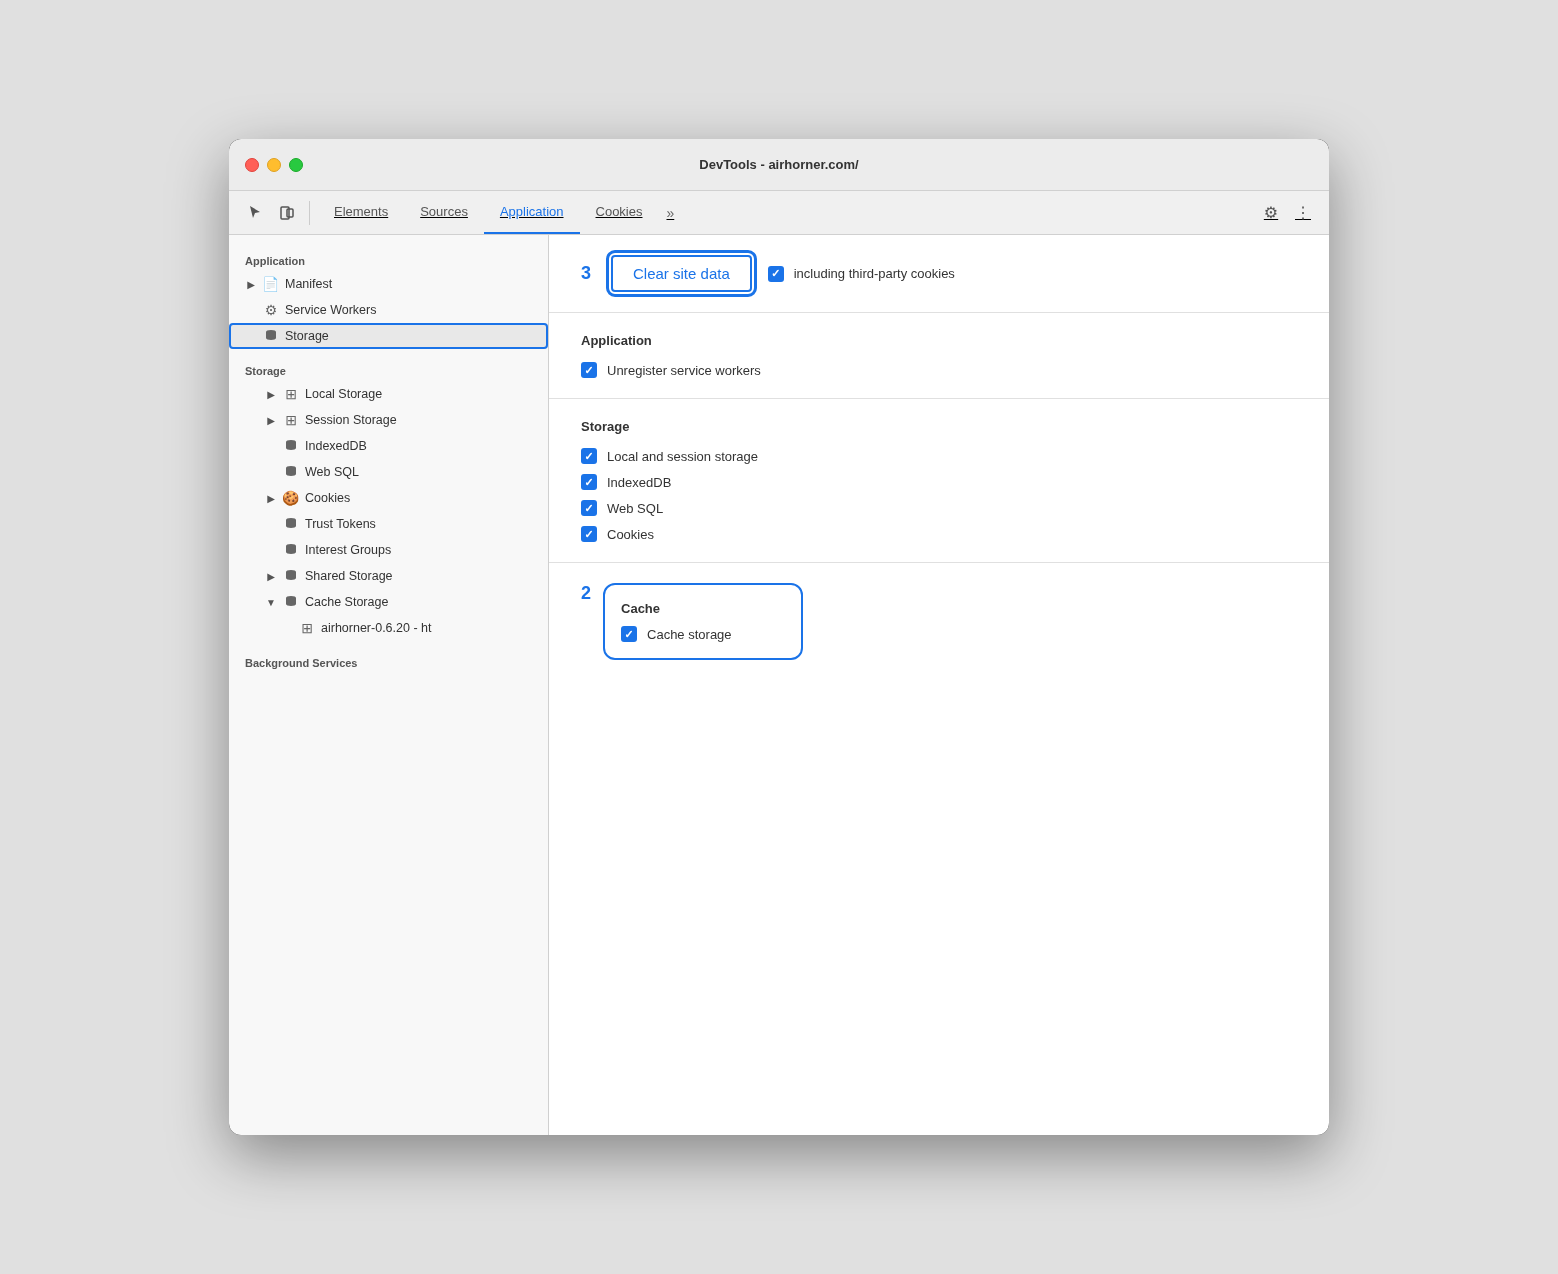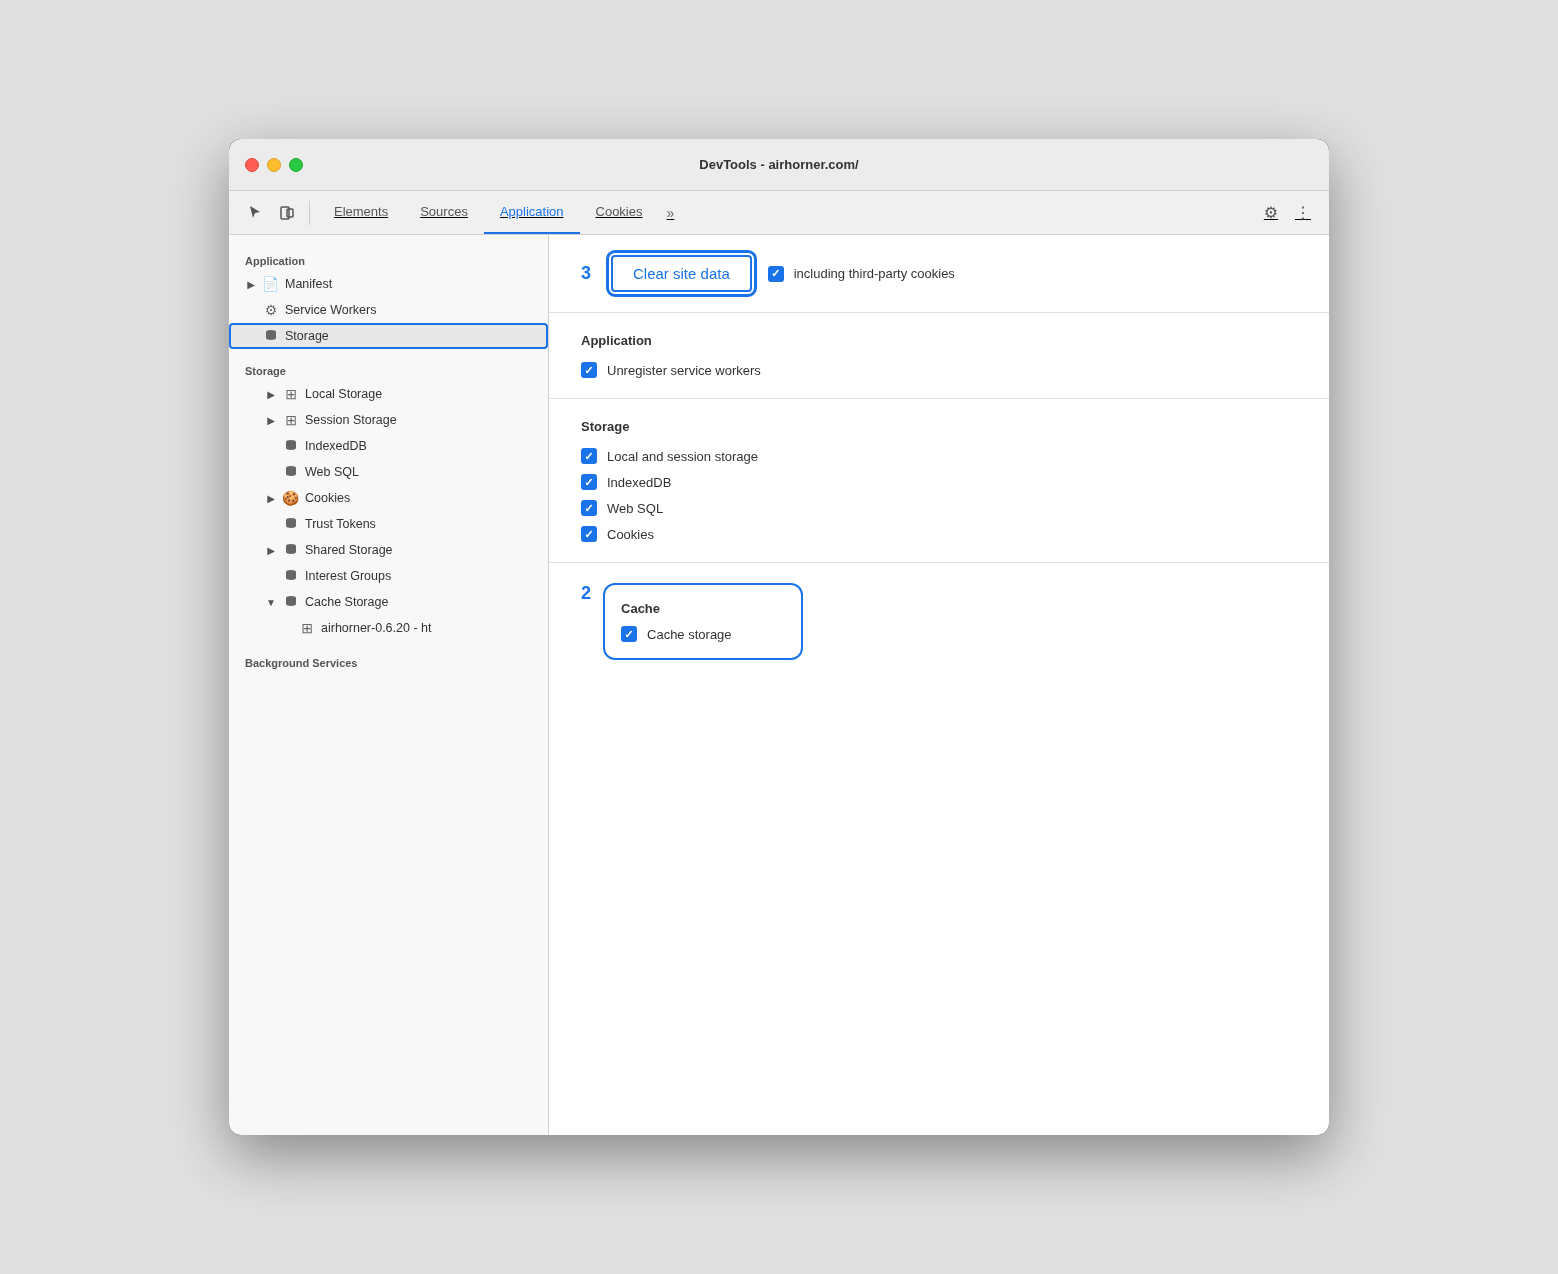--- a/index.html
+++ b/index.html
@@ -405,41 +405,41 @@
           <svg width="14" height="14" viewBox="0 0 14 14" fill="#666">
             <ellipse cx="7" cy="3" rx="5" ry="2"></ellipse>
             <path d="M2 3v3c0 1.1 2.24 2 5 2s5-.9 5-2V3"></path>
             <path d="M2 6v3c0 1.1 2.24 2 5 2s5-.9 5-2V6"></path>
           </svg>
         </span>
         <span>Trust Tokens</span>
       </div>
 
       <div class="sidebar-item sidebar-item-indent">
+        <span class="arrow" style="width:12px"></span>
+        <span class="sidebar-icon">
+          <svg width="14" height="14" viewBox="0 0 14 14" fill="#666">
+            <ellipse cx="7" cy="3" rx="5" ry="2"></ellipse>
+            <path d="M2 3v3c0 1.1 2.24 2 5 2s5-.9 5-2V3"></path>
+            <path d="M2 6v3c0 1.1 2.24 2 5 2s5-.9 5-2V6"></path>
+          </svg>
+        </span>
+        <span>Interest Groups</span>
+      </div>
+
+      <div class="sidebar-item sidebar-item-indent">
         <span class="arrow right"></span>
         <span class="sidebar-icon">
           <svg width="14" height="14" viewBox="0 0 14 14" fill="#666">
             <ellipse cx="7" cy="3" rx="5" ry="2"></ellipse>
             <path d="M2 3v3c0 1.1 2.24 2 5 2s5-.9 5-2V3"></path>
             <path d="M2 6v3c0 1.1 2.24 2 5 2s5-.9 5-2V6"></path>
           </svg>
         </span>
         <span>Shared Storage</span>
-      </div>
-
-      <div class="sidebar-item sidebar-item-indent">
-        <span class="arrow" style="width:12px"></span>
-        <span class="sidebar-icon">
-          <svg width="14" height="14" viewBox="0 0 14 14" fill="#666">
-            <ellipse cx="7" cy="3" rx="5" ry="2"></ellipse>
-            <path d="M2 3v3c0 1.1 2.24 2 5 2s5-.9 5-2V3"></path>
-            <path d="M2 6v3c0 1.1 2.24 2 5 2s5-.9 5-2V6"></path>
-          </svg>
-        </span>
-        <span>Interest Groups</span>
       </div>
 
       <div class="sidebar-item sidebar-item-indent">
         <span class="arrow down"></span>
         <span class="sidebar-icon">
           <svg width="14" height="14" viewBox="0 0 14 14" fill="#666">
             <ellipse cx="7" cy="3" rx="5" ry="2"></ellipse>
             <path d="M2 3v3c0 1.1 2.24 2 5 2s5-.9 5-2V3"></path>
             <path d="M2 6v3c0 1.1 2.24 2 5 2s5-.9 5-2V6"></path>
           </svg>

